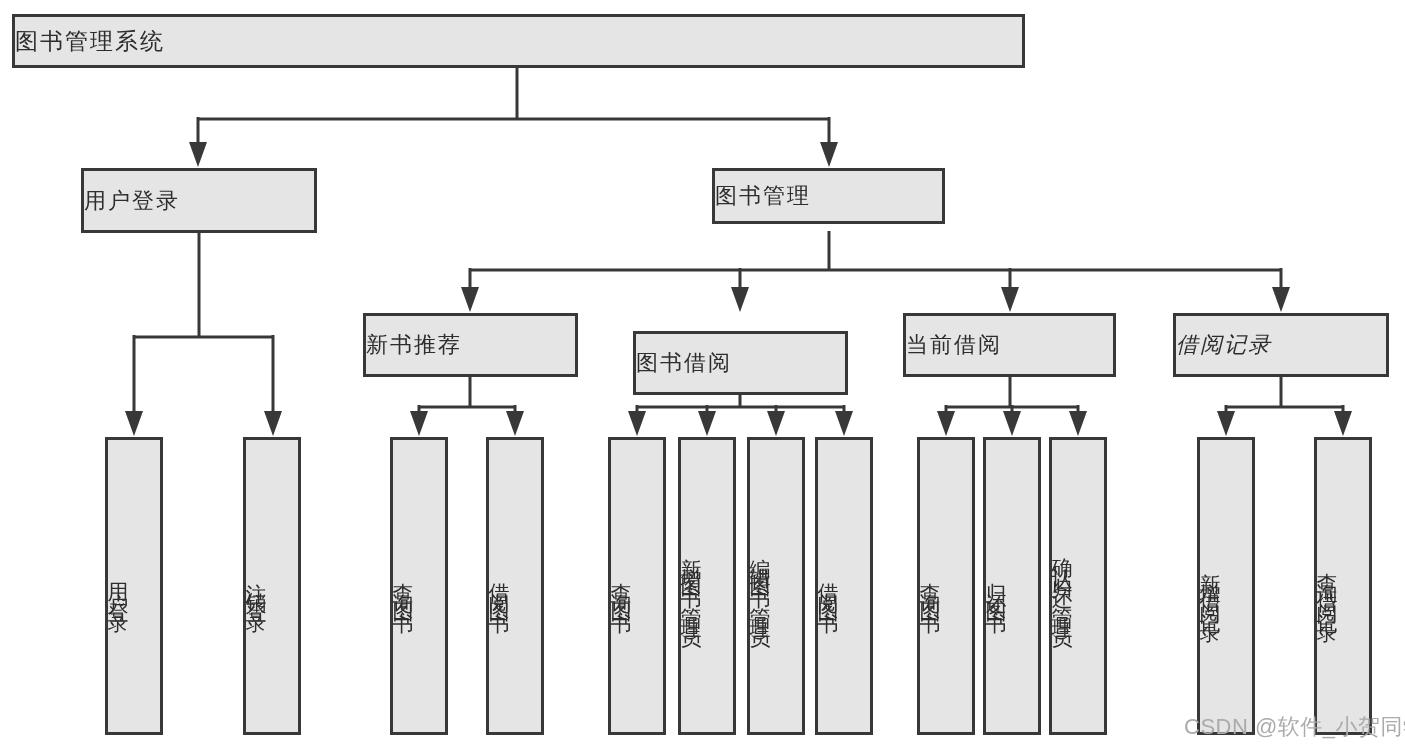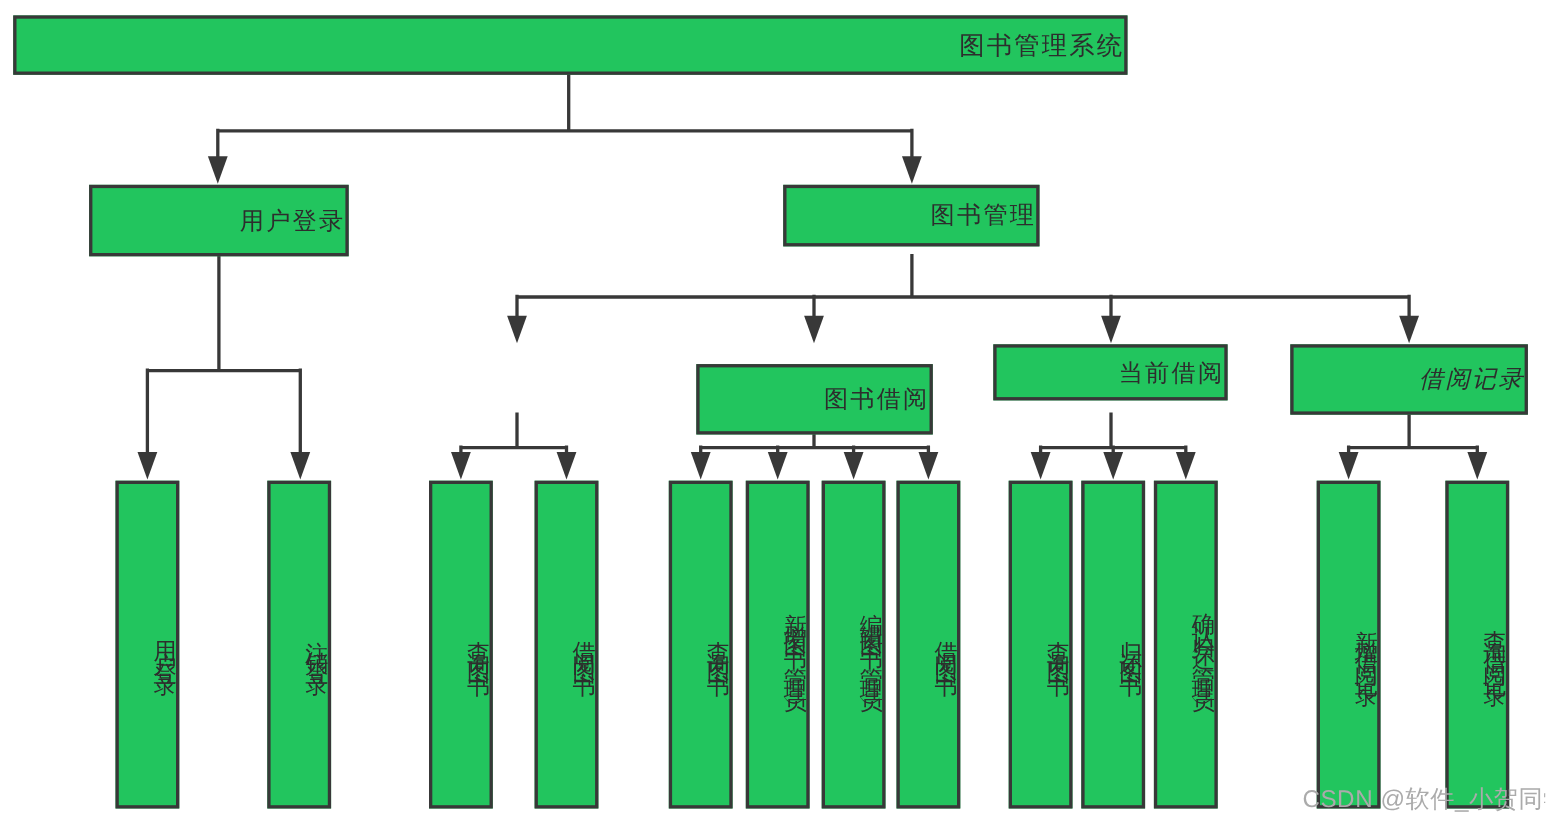--- a/index.html
+++ b/index.html
@@ -23,24 +23,24 @@
     fill: none;
   }
   .connectors polygon {
     fill: var(--line, #383838);
     stroke: none;
   }
   .box {
     position: absolute;
     box-sizing: border-box;
     border: 3px solid var(--line, #383838);
-    background: #22c55e;
+    background: #e5e5e5;
     display: flex;
     align-items: center;
-    justify-content: flex-end;
+    justify-content: flex-start;
     color: var(--text, #2d2d2d);
   }
   .h-label { font-size: 22px; letter-spacing: 2px; white-space: nowrap; }
   .root-label { font-size: 23px; }
   .v-label {
     writing-mode: vertical-rl;
     text-orientation: mixed;
     font-size: 21px;
     letter-spacing: 10px;
     line-height: 1;
@@ -108,24 +108,27 @@
     <span class="h-label root-label">图书管理系统</span>
   </div>
 
   <div class="box" style="left:81px; top:168px; width:236px; height:65px;">
     <span class="h-label">用户登录</span>
   </div>
   <div class="box" style="left:712px; top:168px; width:233px; height:56px;">
     <span class="h-label">图书管理</span>
   </div>
 
+  <div class="box" style="left:363px; top:313px; width:215px; height:64px;">
+    <span class="h-label">新书推荐</span>
+  </div>
   <div class="box" style="left:633px; top:331px; width:215px; height:64px;">
     <span class="h-label">图书借阅</span>
   </div>
-  <div class="box" style="left:903px; top:313px; width:213px; height:51px;">
+  <div class="box" style="left:903px; top:313px; width:213px; height:64px;">
     <span class="h-label">当前借阅</span>
   </div>
   <div class="box" style="left:1173px; top:313px; width:216px; height:64px;font-style:italic;">
     <span class="h-label">借阅记录</span>
   </div>
 
   <div class="box" style="left:105px; top:437px; width:58px; height:298px;">
     <span class="v-label">用户登录</span>
   </div>
   <div class="box" style="left:243px; top:437px; width:58px; height:298px;">

